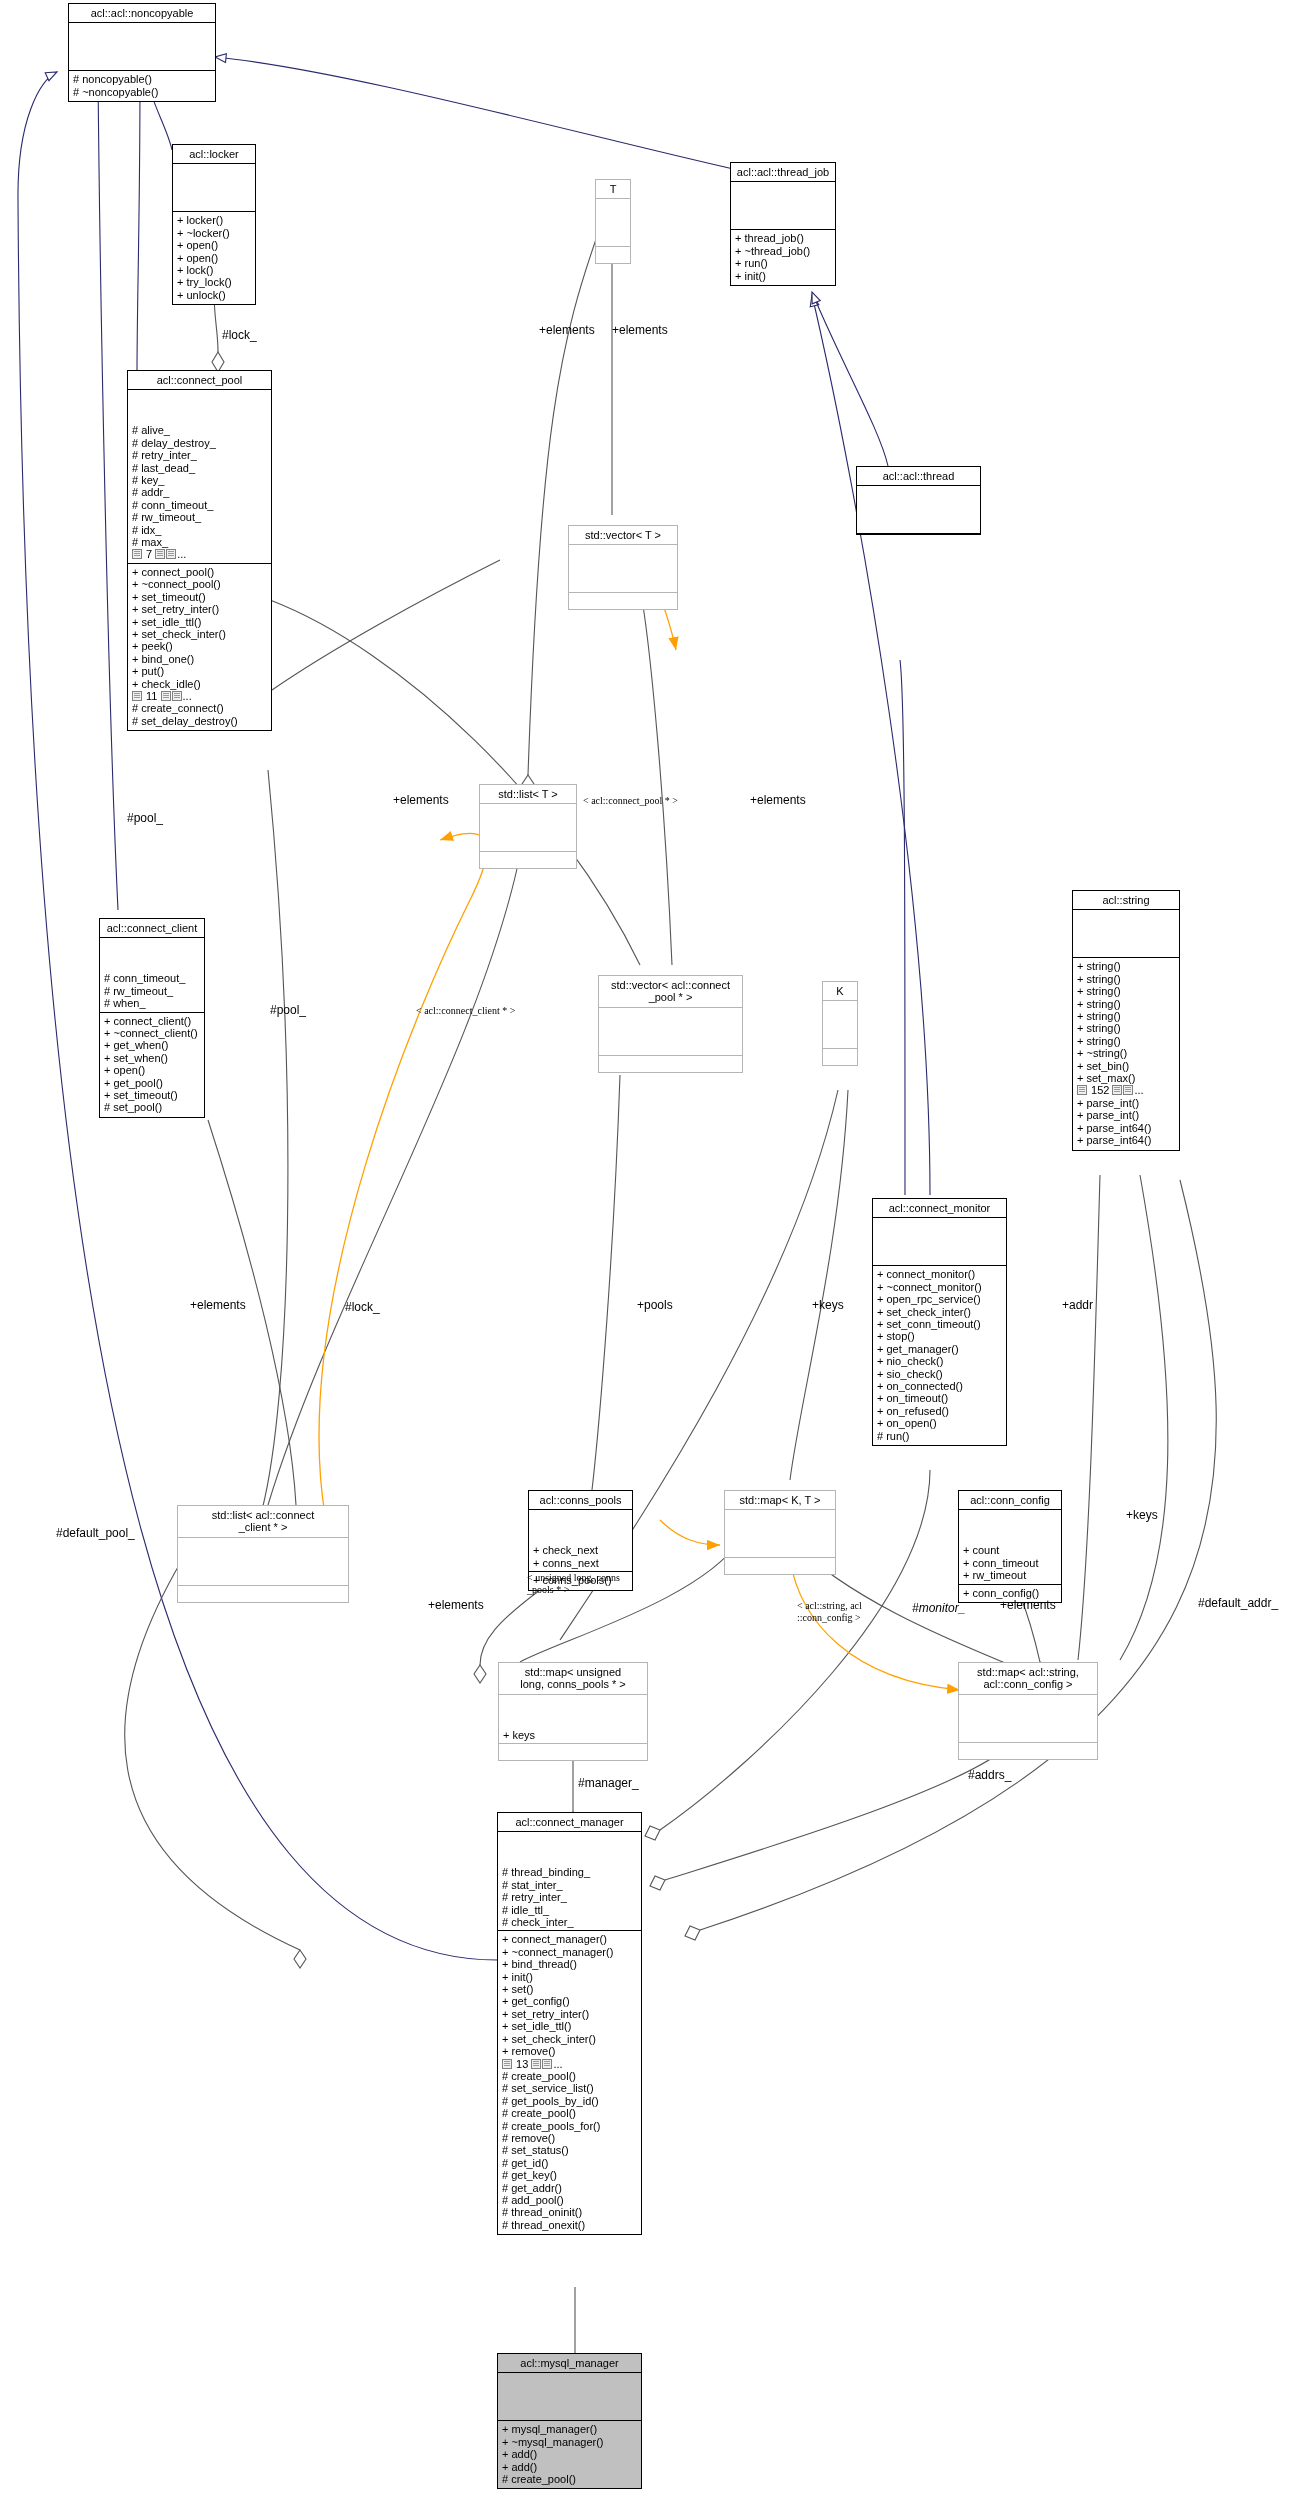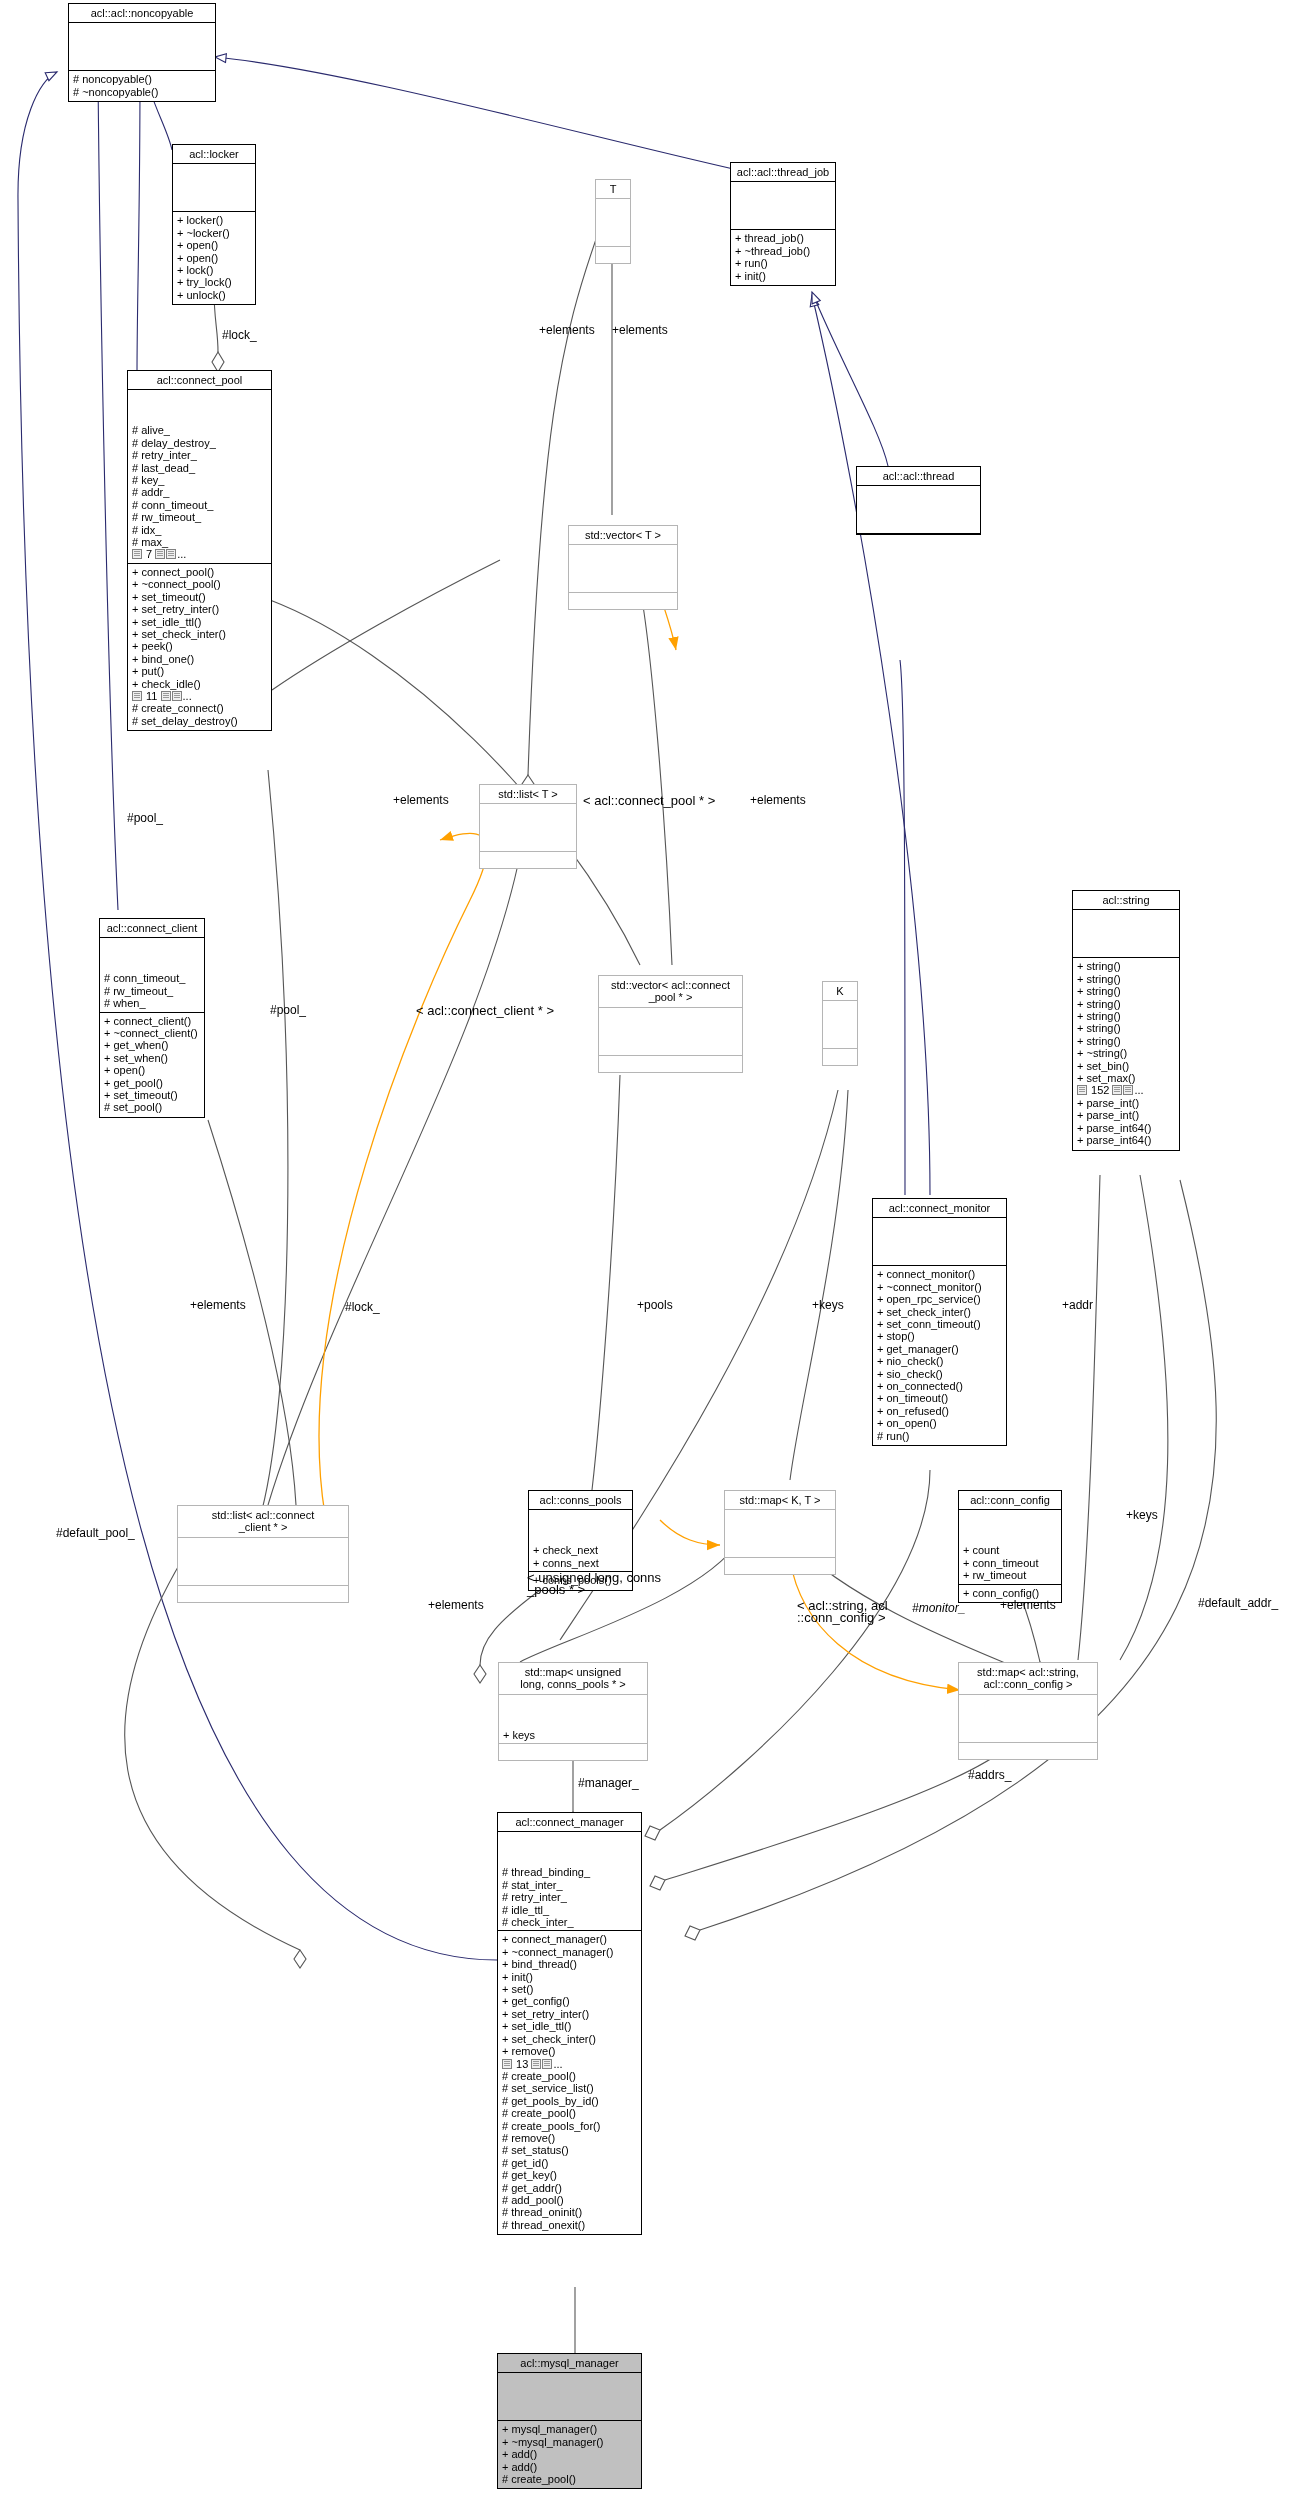--- a/index.html
+++ b/index.html
@@ -19,21 +19,21 @@
   .node.grey{background:#c0c0c0;}
   .empty{height:11px;}
 
   .collapse{display:inline-block;white-space:nowrap;}
   .bk{display:inline-block;width:8px;height:8px;border:1px solid #808080;background:#f0f0f0;
       vertical-align:-1px;margin-right:1px;position:relative;}
   .bk::before{content:"";position:absolute;left:1px;top:1px;right:1px;bottom:1px;
       background:repeating-linear-gradient(to bottom,#9a9a9a 0 1px,transparent 1px 2px);}
 
   .elabel{position:absolute;font-size:12px;color:#000;white-space:nowrap;line-height:11px;}
-  .tlabel{position:absolute;font-size:13px;color:#000;white-space:pre;line-height:11.5px;}
+  .tlabel{position:absolute;font-size:10px;color:#000;white-space:pre;line-height:11.5px;font-family:Liberation Serif, serif;}
 </style>
 </head>
 <body>
 
 <div id="canvas">
 
   <svg class="edges" viewBox="0 0 1299 2501">
     <defs>
       <marker id="hollowtri" markerWidth="14" markerHeight="14" refX="11" refY="5" orient="auto">
         <path d="M1,1 L11,5 L1,9 z" fill="#ffffff" stroke="#2a2a6e" stroke-width="1"></path>

